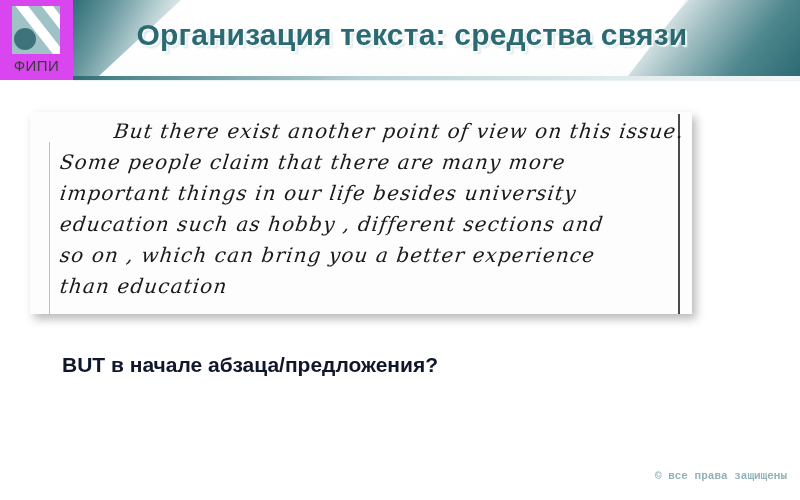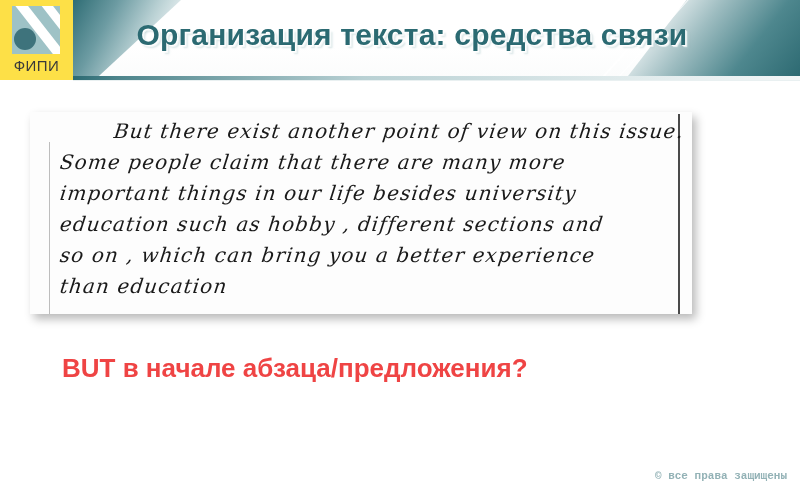--- a/index.html
+++ b/index.html
@@ -90,21 +90,21 @@
     background: #e9f0f1;
   }
 
   
   .logo-panel {
     position: absolute;
     left: 0;
     top: 0;
     width: 73px;
     height: 80px;
-    background: #fde047;
+    background: #d946ef;
     z-index: 6;
   }
   .logo-mark {
     position: absolute;
     left: 12px;
     top: 6px;
     width: 48px;
     height: 48px;
     background: #9ec2c6;
     overflow: hidden;
@@ -214,22 +214,22 @@
   }
   .hw-line.indent { padding-left: 54px; }
 
   
   .caption {
     position: absolute;
     left: 62px;
     top: 353px;
     font-family: "Liberation Sans", sans-serif;
     font-weight: bold;
-    font-size: 26px;
-    color: #ef4444;
+    font-size: 21px;
+    color: #0f172a;
     white-space: nowrap;
   }
 
   
   .footer {
     position: absolute;
     right: 13px;
     top: 470px;
     font-family: Liberation Mono, monospace;
     font-weight: bold;

